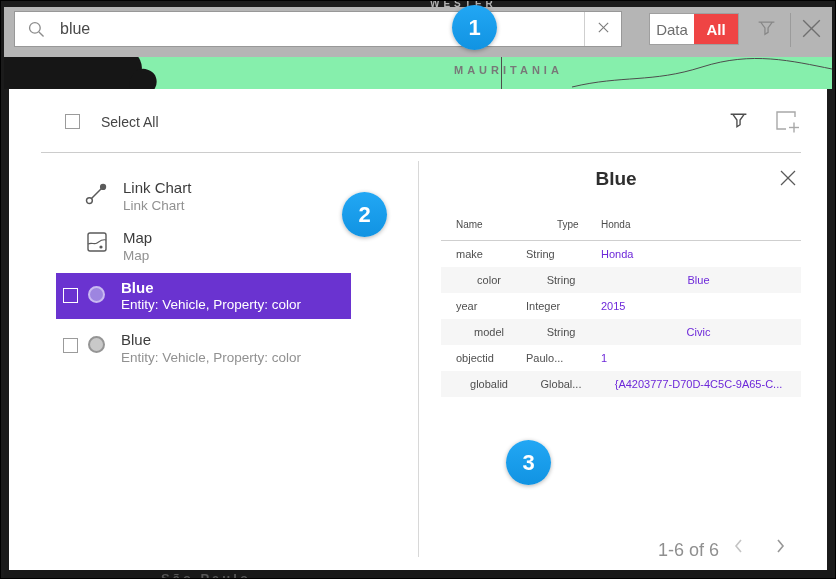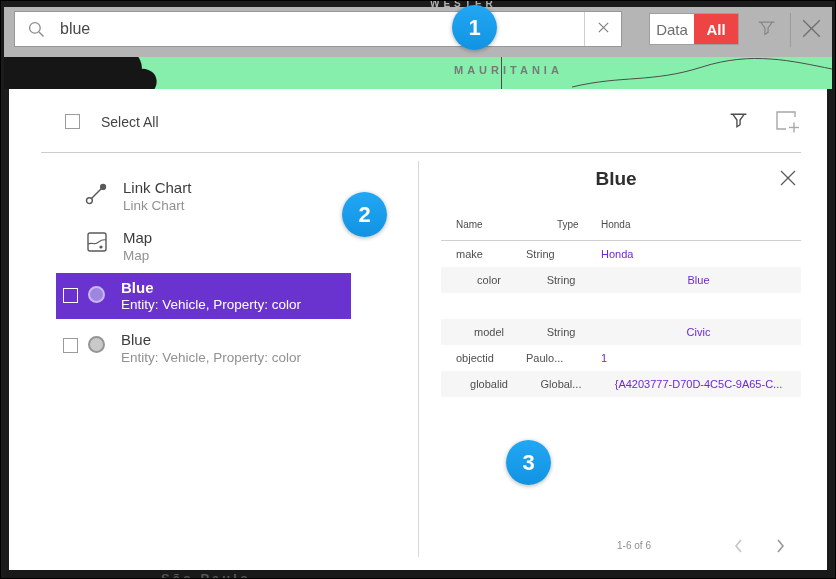--- a/index.html
+++ b/index.html
@@ -71,21 +71,21 @@
                   font-weight:bold; color:#2e2e2e; }
   .detail-close { position:absolute; left:770px; top:80px; cursor:pointer; }
   .th { position:absolute; top:130px; font-size:10px; color:#4c4c4c; }
   .thead-line { position:absolute; left:432px; top:151px; width:360px; height:1px; background:#cfcfcf; }
   .trow { position:absolute; left:432px; width:360px; height:26px; }
   .trow.alt { background:#f6f6f6;text-align:center; }
   .td { position:absolute; top:0; line-height:26px; font-size:11px; color:#4f4f4f; white-space:nowrap; }
   .td.c1 { left:15px; width:66px; }
   .td.c2 { left:85px; width:70px; }
   .td.c3 { left:160px; width:195px; color:#6d28d9; overflow:hidden; }
-  .pg-range { position:absolute; left:560px; top:451px; width:130px; text-align:center; font-size:10px;
+  .pg-range { position:absolute; left:580px; top:451px; width:130px; text-align:right; font-size:18px;
               color:#8f8f8f; }
   .pg-btn { position:absolute; top:449px; cursor:pointer; }
 
   
   .callout { position:absolute; width:45px; height:45px; border-radius:50%;
              background:linear-gradient(180deg,#22a7f4,#1193e2); color:#fff; font-size:22px;
              font-weight:bold; display:flex; align-items:center; justify-content:center; z-index:20;
              box-shadow:0 1px 4px rgba(0,0,0,.3); }
 </style>
 </head>
@@ -212,20 +212,25 @@
     <div class="trow" style="top:152px;">
       <span class="td c1">make</span>
       <span class="td c2">String</span>
       <span class="td c3">Honda</span>
     </div>
     <div class="trow alt" style="top:178px;">
       <span class="td c1">color</span>
       <span class="td c2">String</span>
       <span class="td c3">Blue</span>
     </div>
+    <div class="trow" style="top:204px;">
+      <span class="td c1">year</span>
+      <span class="td c2">Integer</span>
+      <span class="td c3">2015</span>
+    </div>
     <div class="trow alt" style="top:230px;">
       <span class="td c1">model</span>
       <span class="td c2">String</span>
       <span class="td c3">Civic</span>
     </div>
     <div class="trow" style="top:256px;">
       <span class="td c1">objectid</span>
       <span class="td c2">Paulo...</span>
       <span class="td c3">1</span>
     </div>

